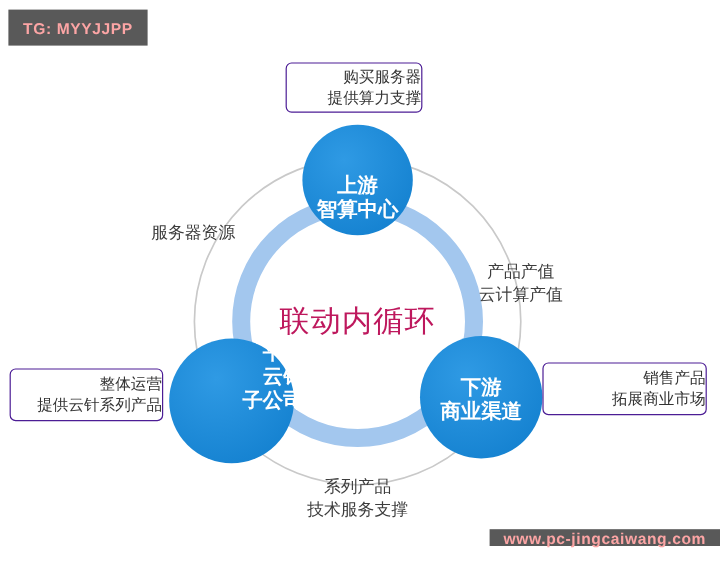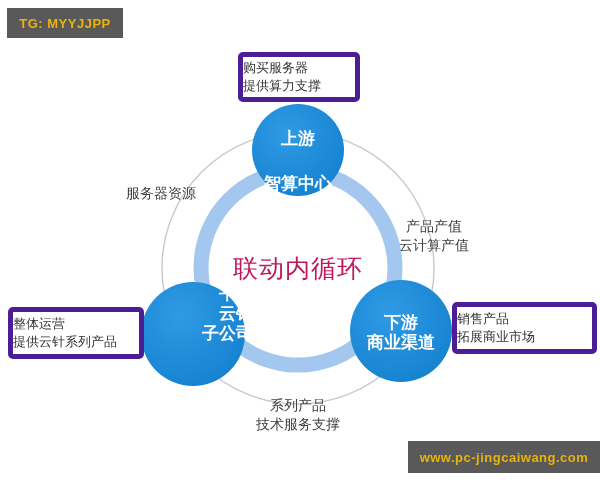--- a/index.html
+++ b/index.html
@@ -17,40 +17,40 @@
   }
   .stage svg {
     position: absolute;
     left: 0;
     top: 0;
   }
   
   .watermark {
     position: absolute;
     background: #595959;
-    color: #eab308;
+    color: #fca5a5;
     font-weight: bold;
     font-size: 13px;
     letter-spacing: 0.5px;
     display: flex;
     align-items: center;
     justify-content: center;
   }
   .wm-tl { left: 7px; top: 8px; width: 116px; height: 30px; }
-  .wm-br { left: 408px; top: 441px; width: 192px; height: 32px; }
+  .wm-br { left: 408px; top: 441px; width: 192px; height: 14px; }
 
   
   .callout {
     position: absolute;
     background: #ffffff;
-    border: 5px solid #4c1d95;
+    border: 1px solid #4c1d95;
     border-radius: 5px;
     display: flex;
     flex-direction: column;
-    align-items: flex-start;
+    align-items: flex-end;
     justify-content: center;
     font-size: 13px;
     color: #333333;
     line-height: 18px;
     text-align: center;
   }
   .callout-top   { left: 238px; top: 52px;  width: 112px; height: 40px; }
   .callout-left  { left: 8px;   top: 307px; width: 126px; height: 42px; }
   .callout-right { left: 452px; top: 302px; width: 135px; height: 42px; }
 
@@ -72,21 +72,21 @@
   .node-label {
     position: absolute;
     color: #ffffff;
     font-weight: bold;
     font-size: 17px;
     line-height: 20px;
     text-align: center;
     display: flex;
     flex-direction: column;
   }
-  .nl-top { left: 238px; top: 129px; width: 120px; gap: 25px; }
+  .nl-top { left: 238px; top: 145px; width: 120px; }
   .nl-bl  { left: 133px; top: 284px; width: 120px; align-items: flex-end; }
   .nl-br  { left: 341px; top: 313px; width: 120px; }
 
   
   .center-title {
     position: absolute;
     left: 197px;
     top: 253px;
     width: 202px;
     font-size: 25px;

